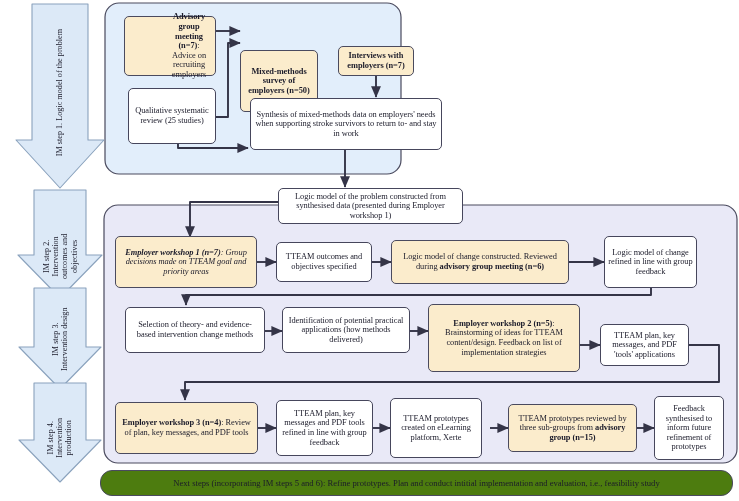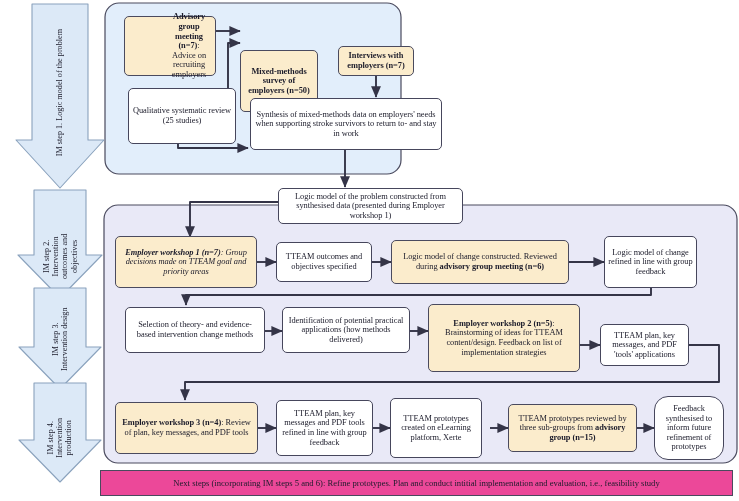--- a/index.html
+++ b/index.html
@@ -41,23 +41,23 @@
     white-space:nowrap;
     color:#1b1b2a;
     font-weight:normal;
     pointer-events:none;
   }
 
   
   .bottombar{
     position:absolute;
     box-sizing:border-box;
-    background:#ec4899;
+    background:#4d7c0f;
     border:1.2px solid #4a4a5e;
-    border-radius:0;
+    border-radius:12px;
     display:flex;align-items:center;justify-content:center;
     font-size:8.6px;
     text-align:center;
   }
 </style>
 </head>
 <body>
 
 <div id="canvas">
 
@@ -138,21 +138,21 @@
   </div>
 
   <div class="node cream" style="left:240px;top:10px;width:78px;height:62px;margin-top:40px;">
     <span><b>Mixed-methods survey of employers (n=50)</b></span>
   </div>
 
   <div class="node cream" style="left:338px;top:46px;width:76px;height:30px;">
     <span><b>Interviews with employers (n=7)</b></span>
   </div>
 
-  <div class="node" style="left:128px;top:88px;width:108px;height:56px;">
+  <div class="node" style="left:128px;top:88px;width:88px;height:56px;">
     <span>Qualitative systematic review (25 studies)</span>
   </div>
 
   <div class="node" style="left:250px;top:98px;width:192px;height:52px;">
     <span>Synthesis of mixed-methods data on employers' needs when supporting stroke survivors to return to- and stay in work</span>
   </div>
 
   <div class="node" style="left:278px;top:188px;width:185px;height:36px;">
     <span>Logic model of the problem constructed from synthesised data (presented during Employer workshop 1)</span>
   </div>
@@ -198,21 +198,21 @@
   </div>
 
   <div class="node" style="left:390px;top:398px;width:92px;height:60px;justify-content:center;">
     <span>TTEAM prototypes created on eLearning platform, Xerte</span>
   </div>
 
   <div class="node cream" style="left:508px;top:404px;width:129px;height:48px;justify-content:flex-end;">
     <span>TTEAM prototypes reviewed by three sub-groups from <b>advisory group (n=15)</b></span>
   </div>
 
-  <div class="node" style="left:654px;top:396px;width:70px;height:64px;border-radius:14px;">
+  <div class="node" style="left:654px;top:396px;width:70px;height:64px;">
     <span>Feedback synthesised to inform future refinement of prototypes</span>
   </div>
 
   <div class="bottombar" style="left:100px;top:470px;width:633px;height:26px;">
     <span>Next steps (incorporating IM steps 5 and 6):  Refine prototypes. Plan and conduct intitial implementation and evaluation, i.e., feasibility study</span>
   </div>
 
 </div>
 
 </body></html>

